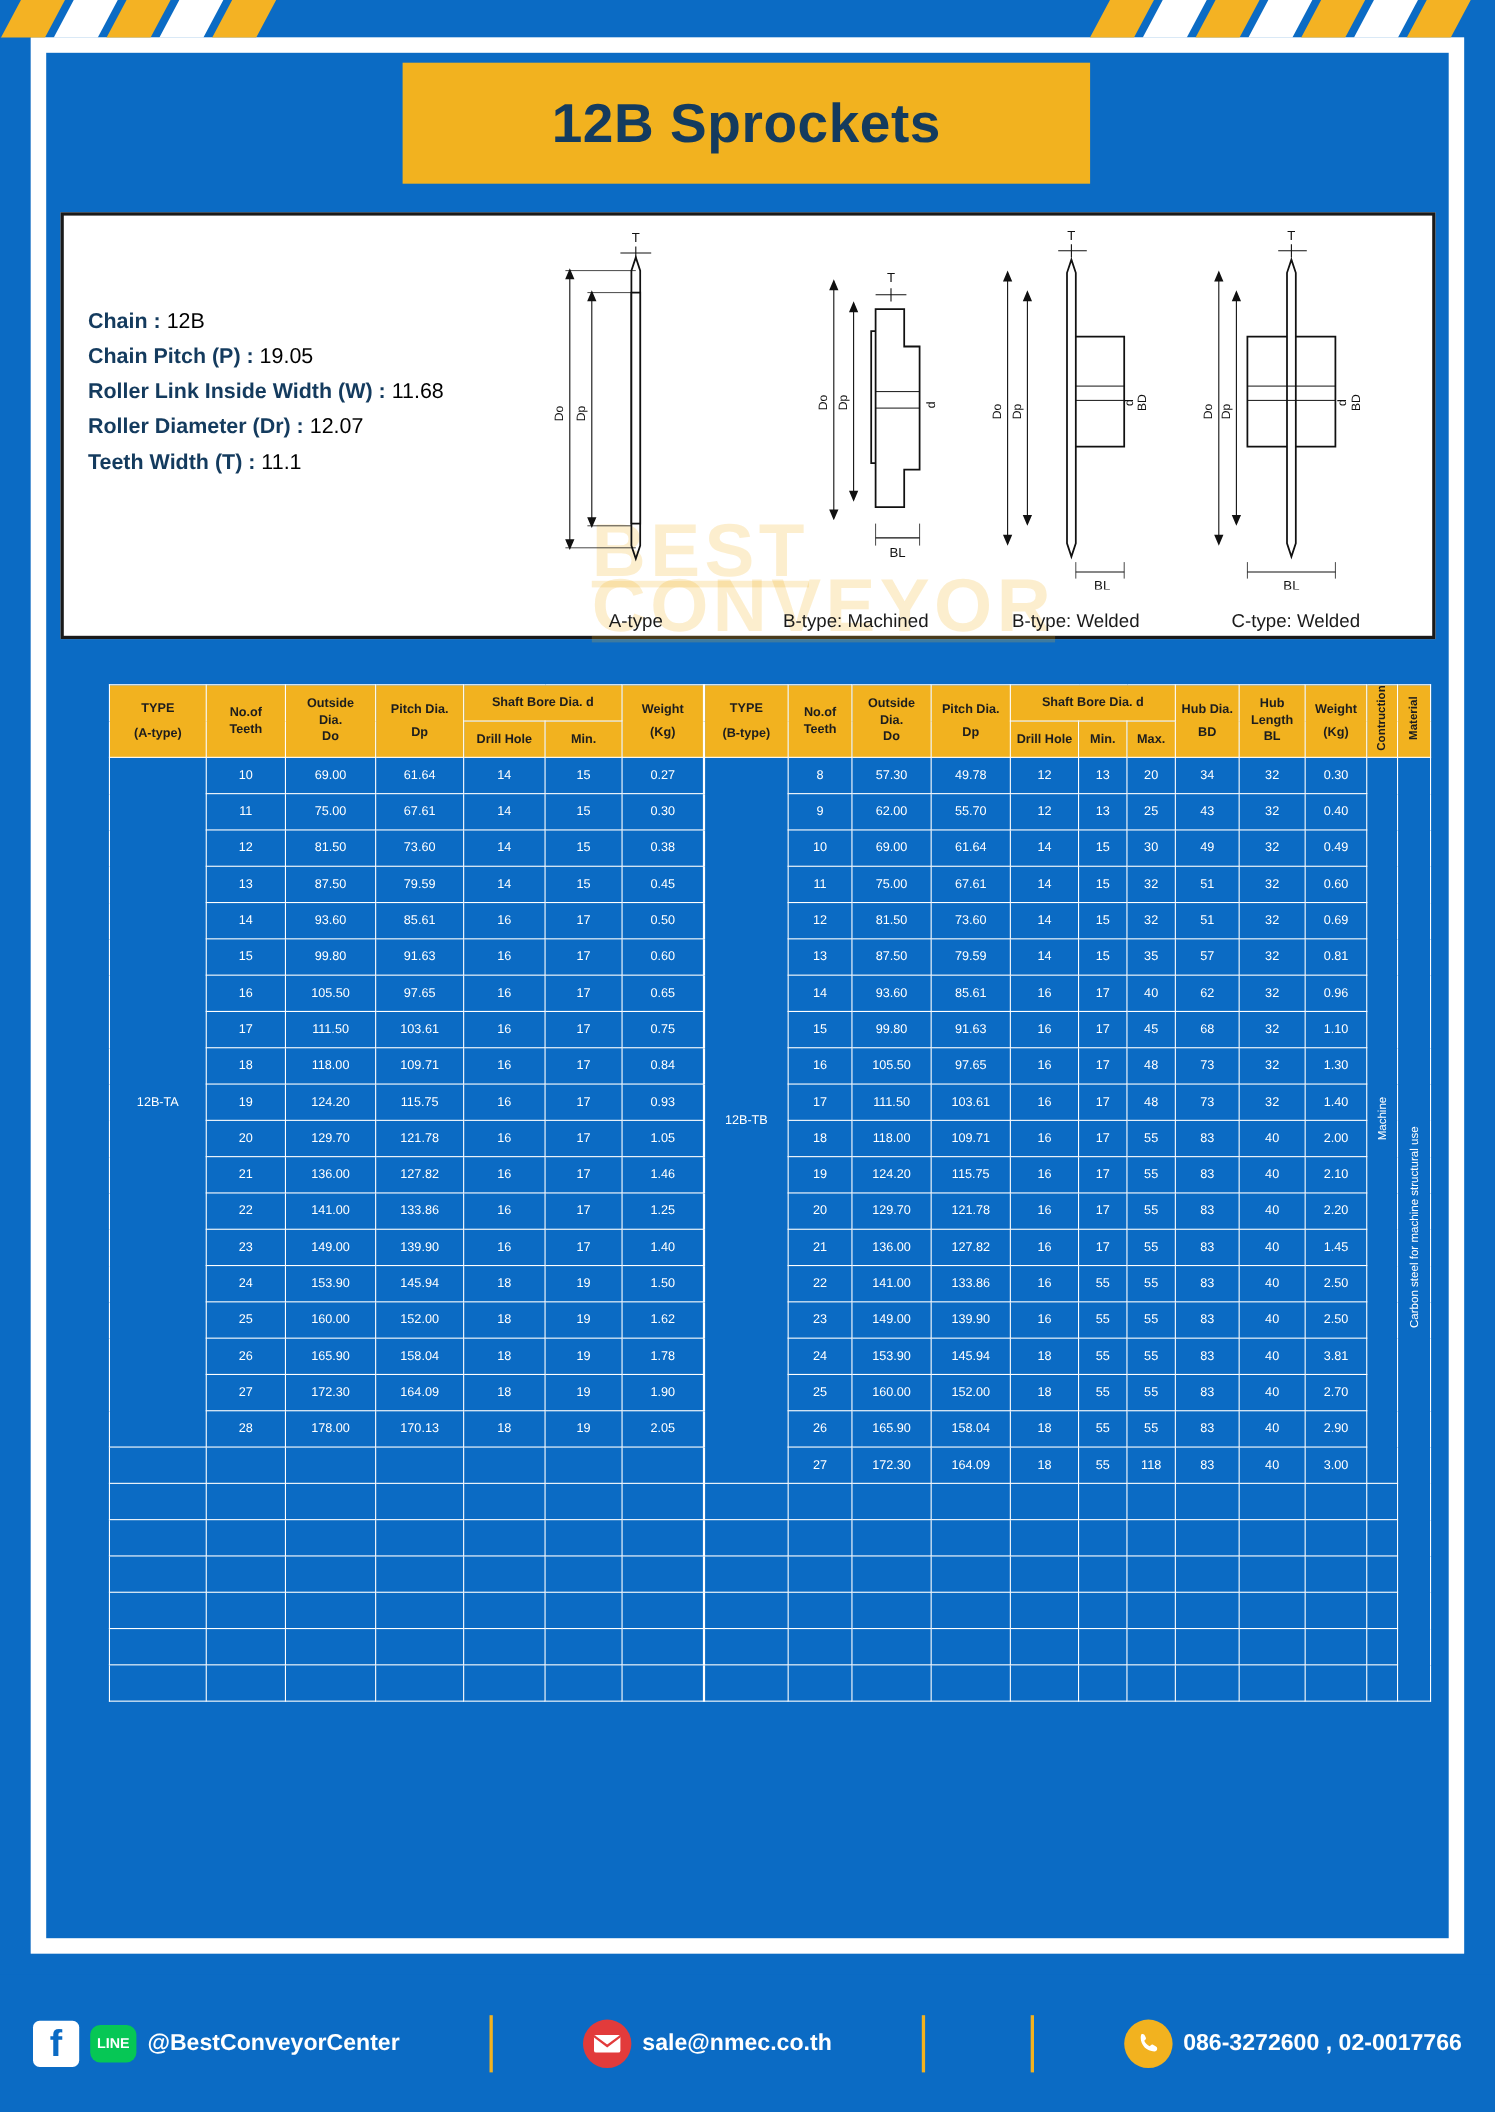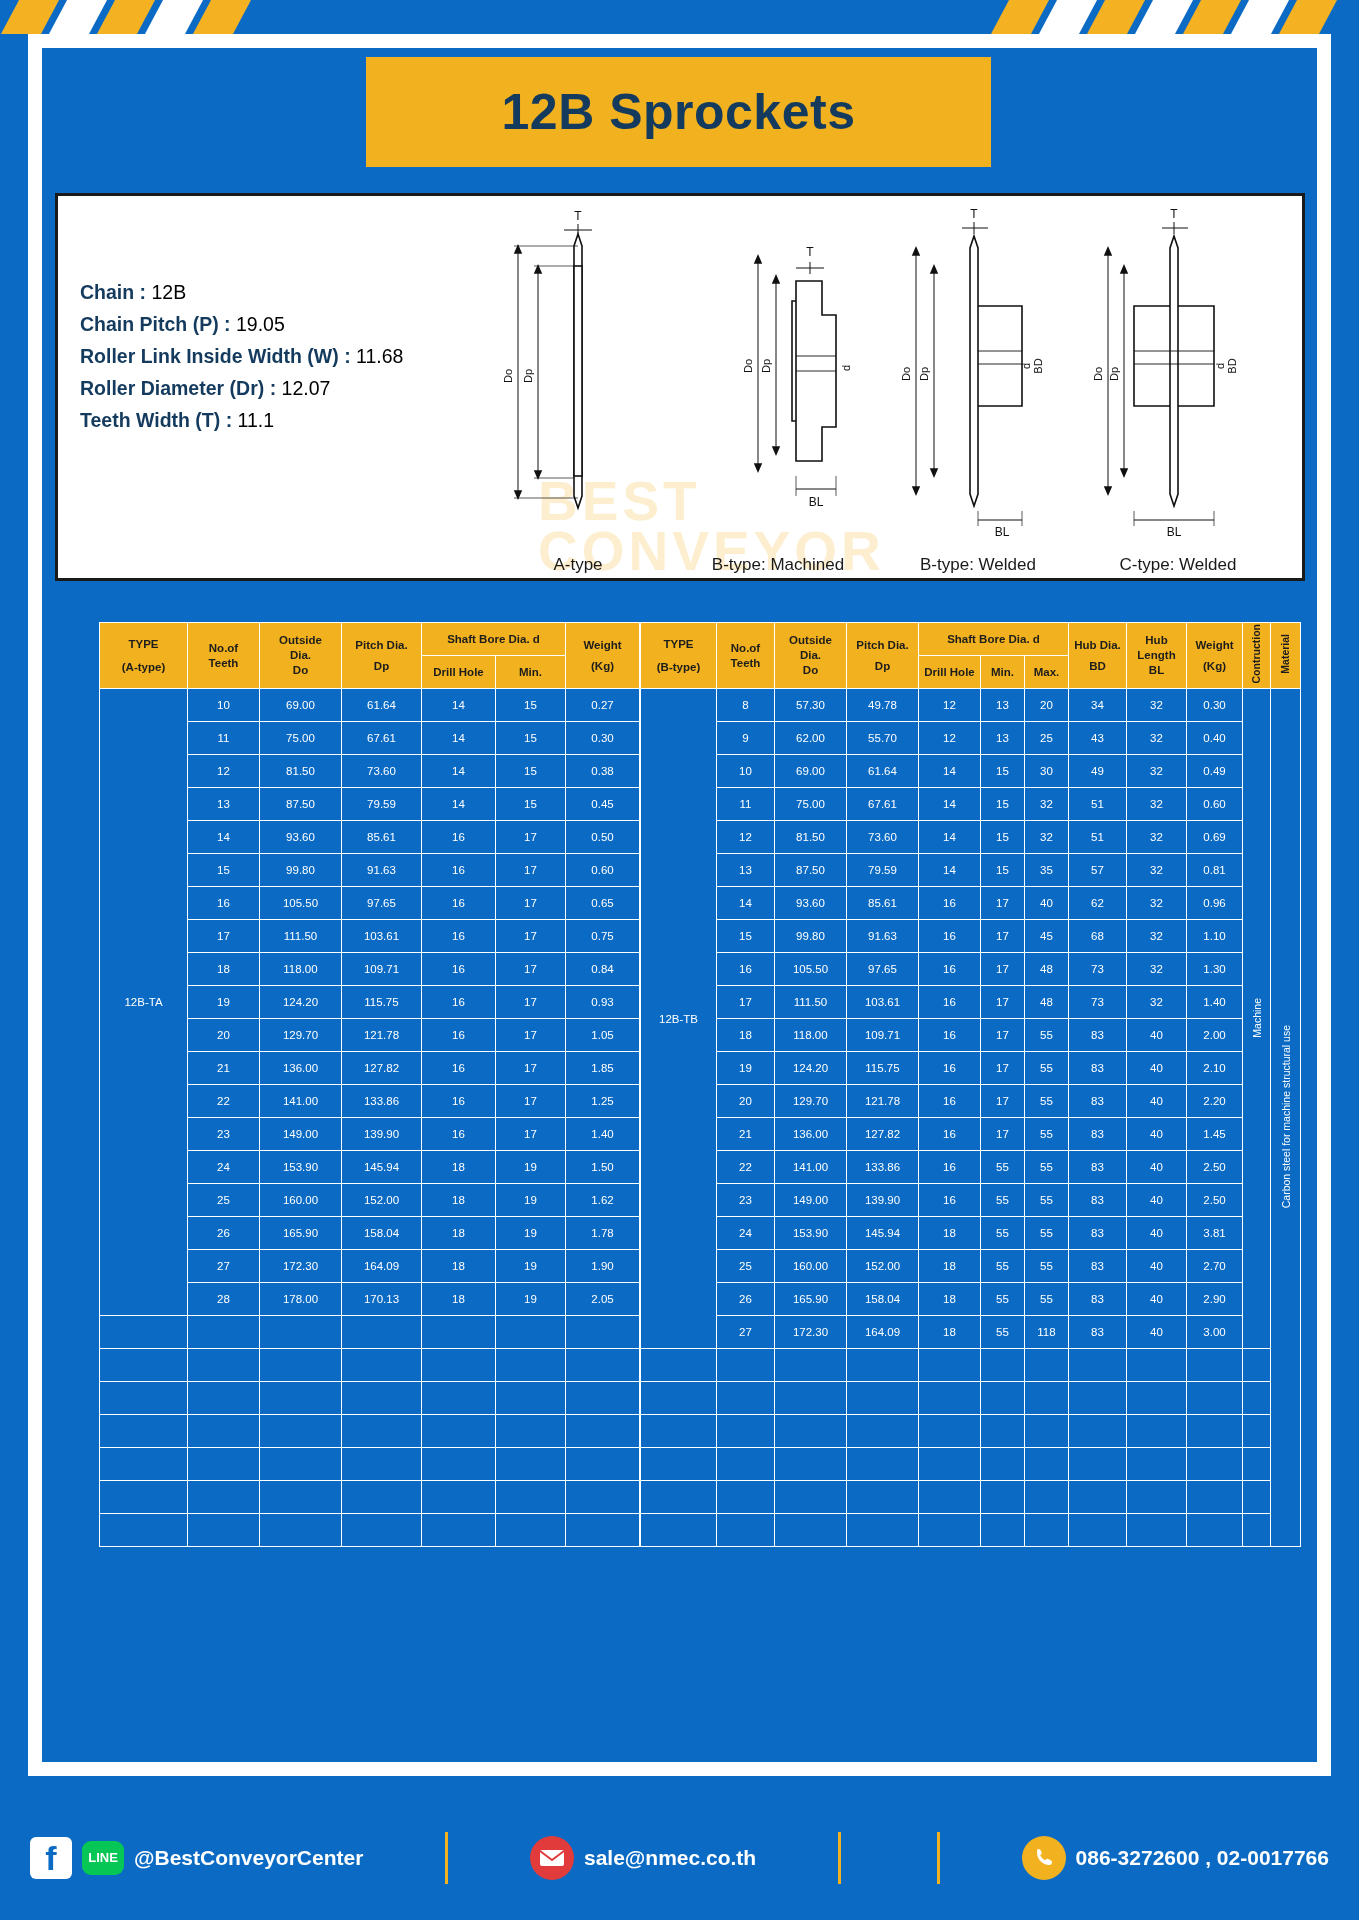--- a/index.html
+++ b/index.html
@@ -91,26 +91,27 @@
   .dwg-label {
     position: absolute;
     bottom: 6px; left: 0; right: 0;
     text-align: center;
     font-size: 17px;
     color: #1a1a1a;
   }
   .watermark {
     position: absolute;
     left: 480px; top: 280px;
-    font-size: 55px;
+    font-size: 68px;
     font-weight: bold;
     color: rgba(242,178,31,0.22);
     letter-spacing: 4px;
     line-height: 50px;
     pointer-events: none;
+    text-decoration: underline;
   }
   
   .tbl-wrap { position: absolute; padding-left: 44px; }
   table.spr {
     border-collapse: collapse;
     font-family: "Liberation Sans", sans-serif;
     table-layout: fixed;
   }
   table.spr th, table.spr td {
     border: 1px solid #ffffff;
@@ -461,21 +462,21 @@
             <td>16</td>
             <td>17</td>
             <td>1.05</td>
           </tr>
           <tr>
             <td>21</td>
             <td>136.00</td>
             <td>127.82</td>
             <td>16</td>
             <td>17</td>
-            <td>1.85</td>
+            <td>1.46</td>
           </tr>
           <tr>
             <td>22</td>
             <td>141.00</td>
             <td>133.86</td>
             <td>16</td>
             <td>17</td>
             <td>1.25</td>
           </tr>
           <tr>

